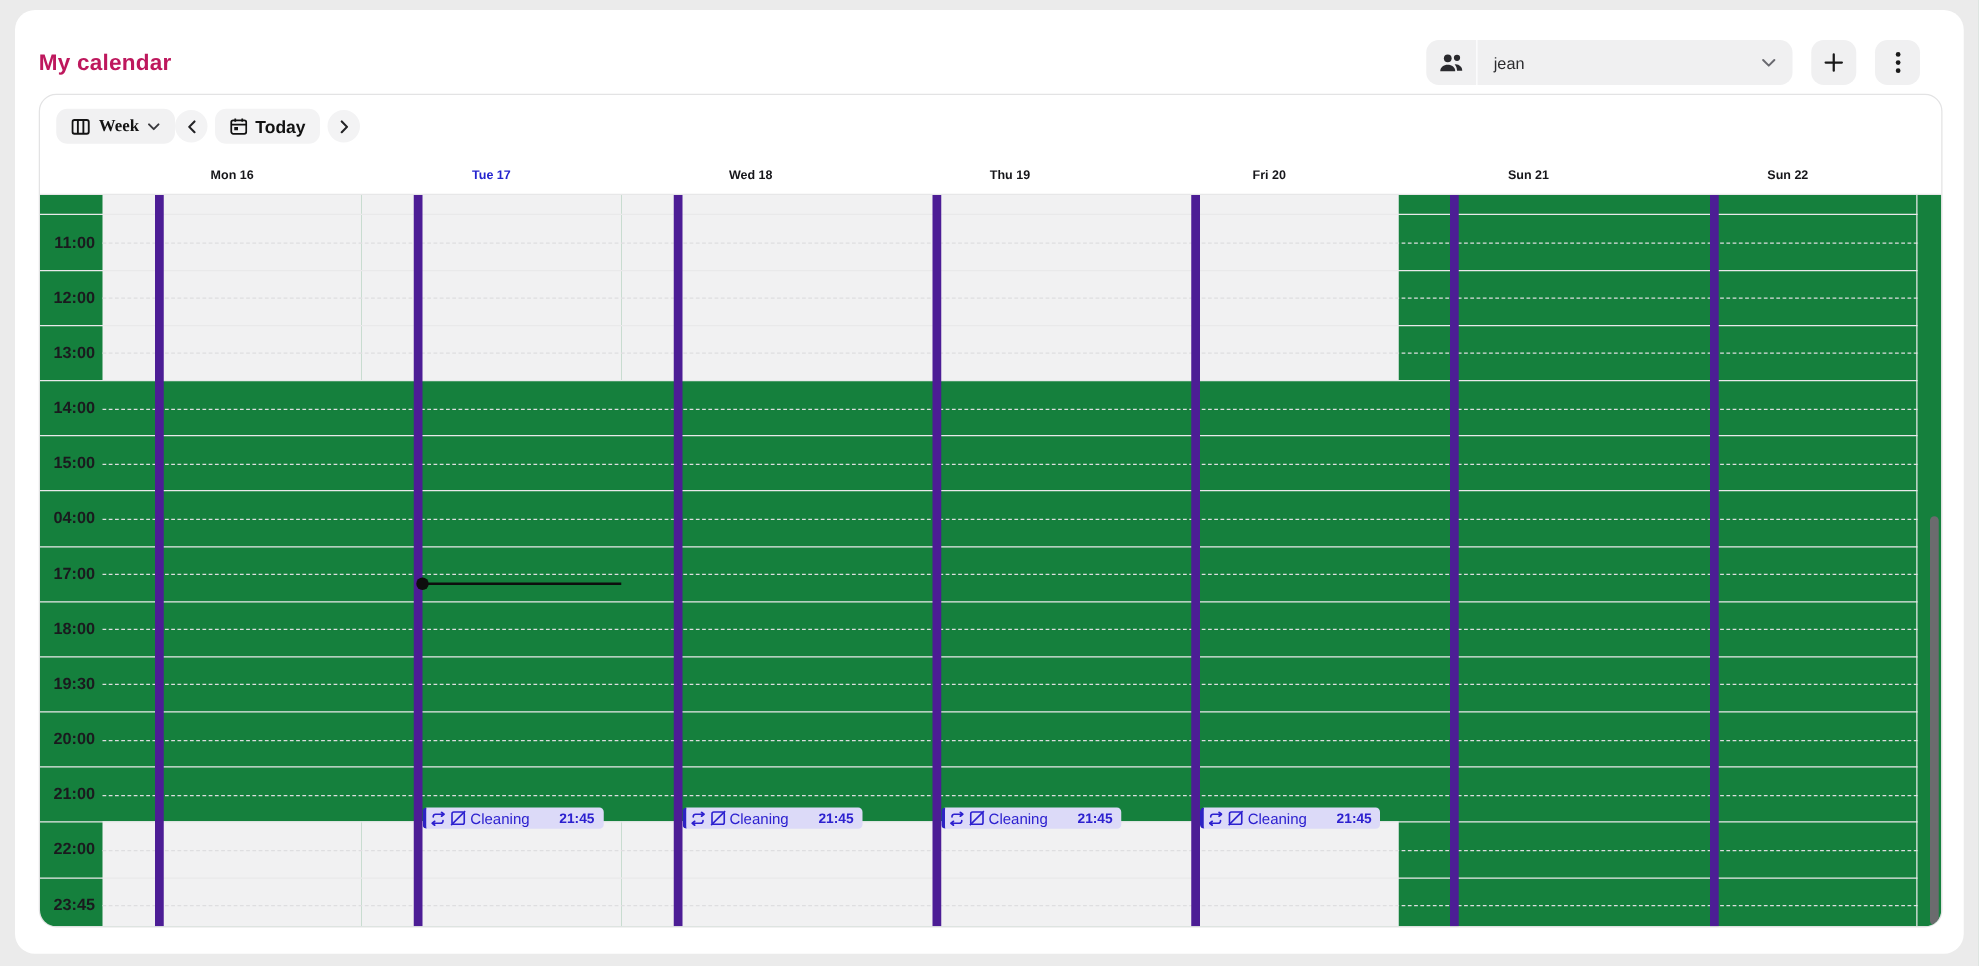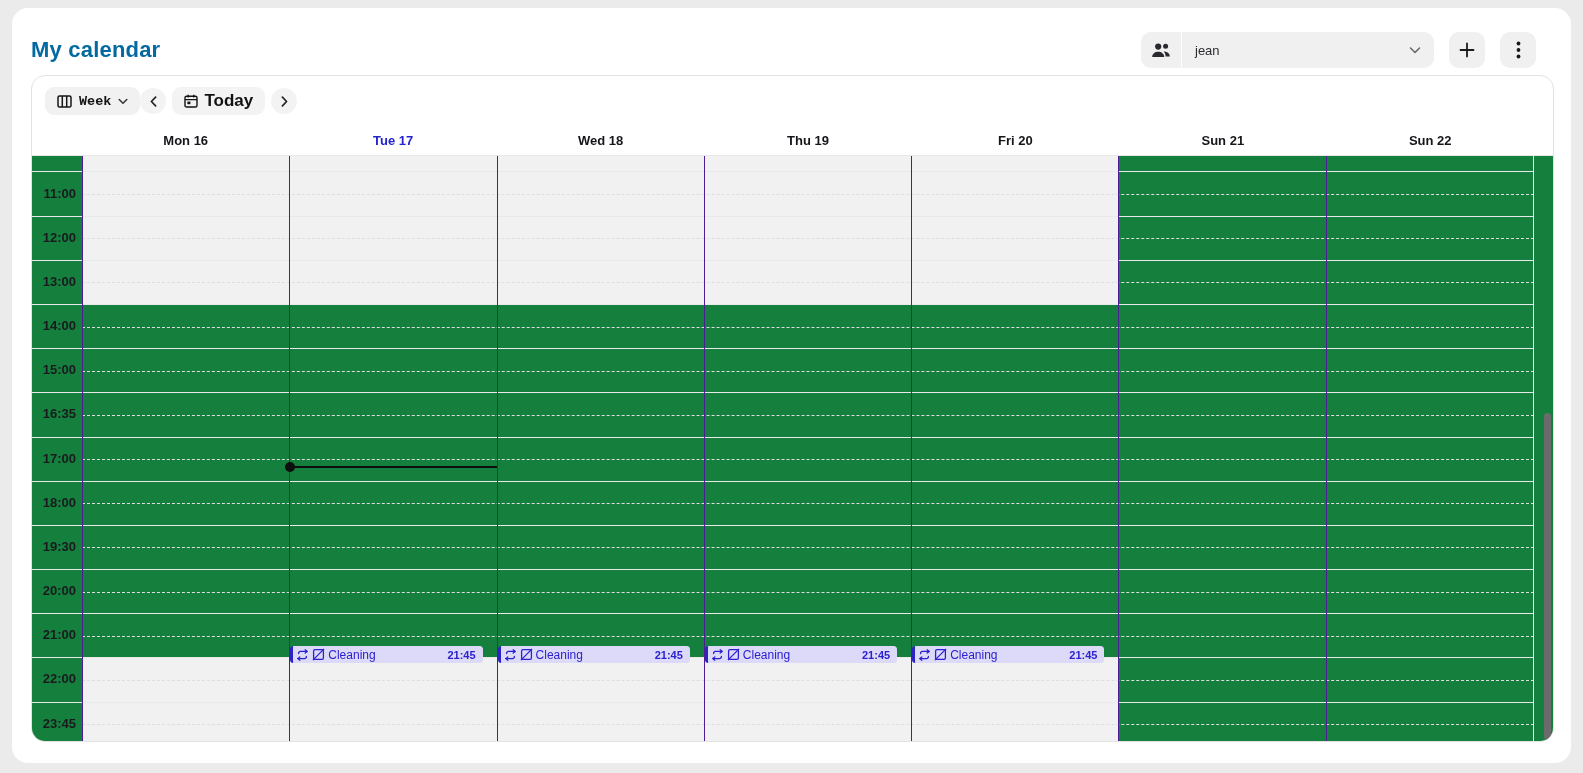--- a/index.html
+++ b/index.html
@@ -6,76 +6,76 @@
   html,body { width:1583px; height:773px; overflow:hidden;
     font-family:"Liberation Sans","DejaVu Sans",sans-serif;
     background:#ebebeb; color:#141414; }
 
   
   .card { position:absolute; left:12px; top:8px; width:1559px; height:755px;
     background:#ffffff; border-radius:16px; }
 
   .card-header { display:flex; align-items:center; justify-content:space-between;
     padding:24px 35px 14px 19px; }
-  .page-title { font-size:22px; font-weight:700; letter-spacing:.2px; color:#0369a1; }
+  .page-title { font-size:18px; font-weight:700; letter-spacing:.2px; color:#be185d; }
 
   .hdr-actions { display:flex; align-items:center; gap:15px; }
   .user-group { display:flex; align-items:stretch; gap:1px; height:36px; }
   .icon-seg { width:40px; background:#f0f0f1; border-radius:10px 0 0 10px;
     display:flex; align-items:center; justify-content:center; }
   .user-select { width:252px; background:#f0f0f1; border-radius:0 10px 10px 0;
     display:flex; align-items:center; padding:0 13px; font-size:13px; color:#2b2b2e;
     cursor:pointer; }
   .user-select .sel-chevron { margin-left:auto; }
   .sq-btn { width:36px; height:36px; background:#f0f0f1; border:none; border-radius:10px;
     display:flex; align-items:center; justify-content:center; cursor:pointer; }
 
   
   .widget { position:absolute; left:19px; top:67px; width:1523px; height:667px;
     background:#fff; border:1px solid #e3e3e4; border-radius:14px; overflow:hidden; }
 
   .cal-toolbar { height:50px; display:flex; align-items:center; padding:0 18px 0 13px; }
   .view-btn { display:flex; align-items:center; gap:7px; height:28px; padding:0 12px;
     background:#f1f1f2; border:none; border-radius:9px; font-size:13.5px; font-weight:700;
-    color:#141414; cursor:pointer; font-family:Liberation Mono, monospace; }
+    color:#141414; cursor:pointer; font-family:Liberation Serif, serif; }
   .range-wrap { flex:1; display:flex; align-items:center; justify-content:center; gap:9px;
     cursor:pointer; }
   .range-title { font-size:13.5px; font-weight:700; color:#5d5d64; letter-spacing:.1px; }
   .nav { display:flex; align-items:center; gap:6px; }
   .nav-circle { width:26px; height:26px; border-radius:50%; background:#f3f3f4; border:none;
     display:flex; align-items:center; justify-content:center; cursor:pointer; }
   .today-btn { display:flex; align-items:center; gap:6px; height:28px; padding:0 12px;
-    background:#f3f3f4; border:none; border-radius:9px; font-size:17px; font-weight:700;
+    background:#f3f3f4; border:none; border-radius:9px; font-size:14px; font-weight:700;
     color:#121212; cursor:pointer; font-family:inherit; }
 
   
   .day-header { height:30px; display:flex; align-items:center;
     padding-left:50px; padding-right:19px; border-bottom:1px solid #e7e7e8; }
-  .day-head { flex:1; text-align:center; font-size:13px; font-weight:600; color:#16161a; }
+  .day-head { flex:1; text-align:center; font-size:10px; font-weight:600; color:#16161a; }
   .day-head.today { color:#2323ce; font-weight:700; }
 
   
   .grid-viewport { position:relative; height:585px; overflow:hidden; background:#15803d; }
   .canvas { position:absolute; left:0; top:-28.7px; width:1502px; height:618.4px; }
 
   .shade-layer, .cols-layer { position:absolute; left:50px; top:0; width:1452px; height:100%;
     display:flex; }
   .shade-col { flex:1; position:relative; }
   .shade-block { position:absolute; left:0; right:0; background:#f1f1f2; }
 
   .hour-row { position:absolute; left:0; width:100%; height:44.17px;
     border-top:1px solid #e9e9ea; }
   .hour-row::after { content:''; position:absolute; left:50px; right:0; top:50%;
     border-top:1px dashed #dedee0; }
   .hour-row.first { border-top:none; }
 
   .time-label { position:absolute; left:0; width:44px; height:16px; line-height:16px;
     text-align:right; font-size:13px; font-weight:600; color:#1a1a1e; background:transparent; }
 
-  .day-col { flex:1; position:relative; border-left:1px solid #4c1d95; cursor:pointer; }
+  .day-col { flex:1; position:relative; border-left:7px solid #4c1d95; cursor:pointer;margin-left:42px; }
   .day-col:last-child { border-right:1px solid #e9e9ea; }
 
   .now-line { position:absolute; left:0; right:0; height:2px; background:#0e0e0e; z-index:6; }
   .now-line::before { content:''; position:absolute; left:-5px; top:-4px; width:10px;
     height:10px; border-radius:50%; background:#0e0e0e; }
 
   .event { position:absolute; left:0; right:14px; height:17px; background:#dcdaf8;
     border-left:3px solid #2d22c4; border-radius:3.5px; color:#2c20cf;
     display:flex; align-items:center; gap:3px; padding:0 7px 0 3px; font-size:12px;
     z-index:4; cursor:pointer; overflow:hidden; }
@@ -231,21 +231,21 @@
           <div class="hour-row" style="top: 397.53px;"></div>
           <div class="hour-row" style="top: 441.7px;"></div>
           <div class="hour-row" style="top: 485.87px;"></div>
           <div class="hour-row" style="top: 530.04px;"></div>
           <div class="hour-row" style="top: 574.21px;"></div>
           <div class="time-label" style="top: 58.255px;">11:00</div>
           <div class="time-label" style="top: 102.425px;">12:00</div>
           <div class="time-label" style="top: 146.595px;">13:00</div>
           <div class="time-label" style="top: 190.765px;">14:00</div>
           <div class="time-label" style="top: 234.935px;">15:00</div>
-          <div class="time-label" style="top: 279.105px;">16:35</div>
+          <div class="time-label" style="top: 279.105px;">04:00</div>
           <div class="time-label" style="top: 323.275px;">17:00</div>
           <div class="time-label" style="top: 367.445px;">18:00</div>
           <div class="time-label" style="top: 411.615px;">19:30</div>
           <div class="time-label" style="top: 455.785px;">20:00</div>
           <div class="time-label" style="top: 499.955px;">21:00</div>
           <div class="time-label" style="top: 544.125px;">22:00</div>
           <div class="time-label" style="top: 588.295px;">23:45</div>
           <div class="cols-layer">
             <div class="day-col"></div>
             <div class="day-col">

